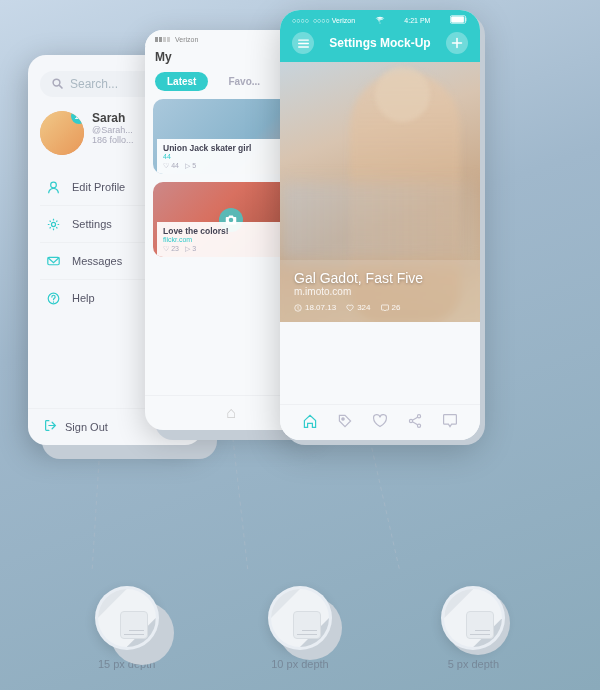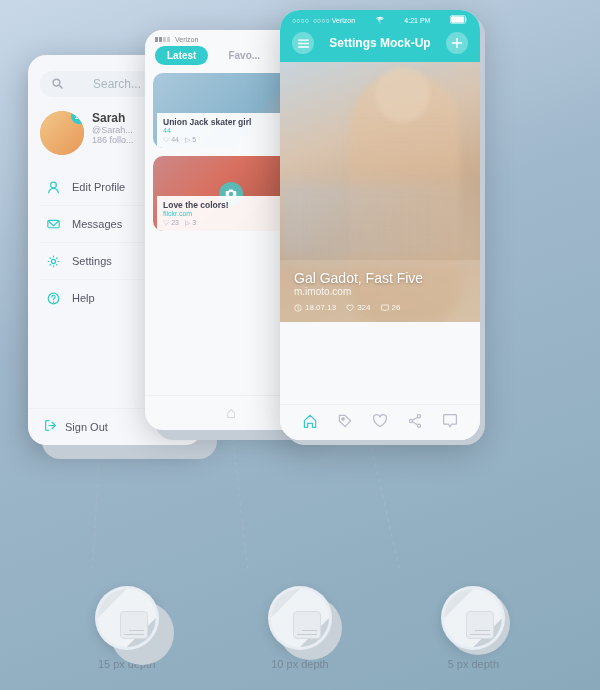--- a/index.html
+++ b/index.html
@@ -43,21 +43,20 @@
     .search-bar .search-icon-svg {
       width: 12px;
       height: 12px;
       margin-right: 6px;
       color: #aab;
     }
 
     .search-text {
       font-size: 12px;
       color: #aab8c2;
-      margin-left: 23px;
     }
 
     .profile-section {
       display: flex;
       align-items: flex-start;
       margin-bottom: 14px;
       position: relative;
     }
 
     .avatar-wrap {
@@ -531,34 +530,34 @@
           <svg width="13" height="13" viewBox="0 0 16 16" fill="none" stroke="#3cc" stroke-width="1.5">
             <circle cx="8" cy="5" r="3.5"></circle>
             <path d="M2 15c0-3.3 2.7-6 6-6s6 2.7 6 6"></path>
           </svg>
         </span>
         <span class="menu-label">Edit Profile</span>
       </div>
       <div class="menu-item">
         <span class="menu-icon">
           <svg width="13" height="13" viewBox="0 0 16 16" fill="none" stroke="#3cc" stroke-width="1.5">
+            <circle cx="8" cy="8" r="2.5"></circle>
+            <path d="M8 1v2M8 13v2M1 8h2M13 8h2M3.2 3.2l1.4 1.4M11.4 11.4l1.4 1.4M3.2 12.8l1.4-1.4M11.4 4.6l1.4-1.4"></path>
+          </svg>
+        </span>
+        <span class="menu-label">Settings</span>
+      </div>
+      <div class="menu-item">
+        <span class="menu-icon">
+          <svg width="13" height="13" viewBox="0 0 16 16" fill="none" stroke="#3cc" stroke-width="1.5">
             <rect x="1" y="3" width="14" height="9" rx="1.5"></rect>
             <polyline points="1,3 8,9.5 15,3"></polyline>
           </svg>
         </span>
         <span class="menu-label">Messages</span>
-      </div>
-      <div class="menu-item">
-        <span class="menu-icon">
-          <svg width="13" height="13" viewBox="0 0 16 16" fill="none" stroke="#3cc" stroke-width="1.5">
-            <circle cx="8" cy="8" r="2.5"></circle>
-            <path d="M8 1v2M8 13v2M1 8h2M13 8h2M3.2 3.2l1.4 1.4M11.4 11.4l1.4 1.4M3.2 12.8l1.4-1.4M11.4 4.6l1.4-1.4"></path>
-          </svg>
-        </span>
-        <span class="menu-label">Settings</span>
       </div>
       <div class="menu-item">
         <span class="menu-icon">
           <svg width="13" height="13" viewBox="0 0 16 16" fill="none" stroke="#3cc" stroke-width="1.5">
             <circle cx="8" cy="8" r="6.5"></circle>
             <path d="M6 6.3C6 5 7 4 8 4s2 1 2 2c0 1.5-2 2-2 3.5M8 12v.5" stroke-linecap="round"></path>
           </svg>
         </span>
         <span class="menu-label">Help</span>
       </div>
@@ -588,20 +587,21 @@
     </span>
     <span>
       <svg width="8" height="8" viewBox="0 0 16 16" fill="none" stroke="#888" stroke-width="1.5" style="vertical-align:middle;">
           <path d="M8 1c-3.9 0-7 3.1-7 7s3.1 7 7 7 7-3.1 7-7-3.1-7-7-7z"></path>
           <path d="M8 5v4l2.5 2.5"></path>
         </svg>
       <span>4:2</span>
     </span>
   </div>
 
+  <div class="phone-mid-header">My</div>
 
   <div class="feed-tabs">
     <div class="feed-tab active">Latest</div>
     <div class="feed-tab inactive">Favo...</div>
   </div>
 
   <div class="feed-card">
     <div class="feed-card-img-placeholder" style="background:linear-gradient(135deg,#aac8dc 0%,#88b4cc 60%,#c0a8a8 100%);">
     </div>
     <div class="feed-card-overlay">

